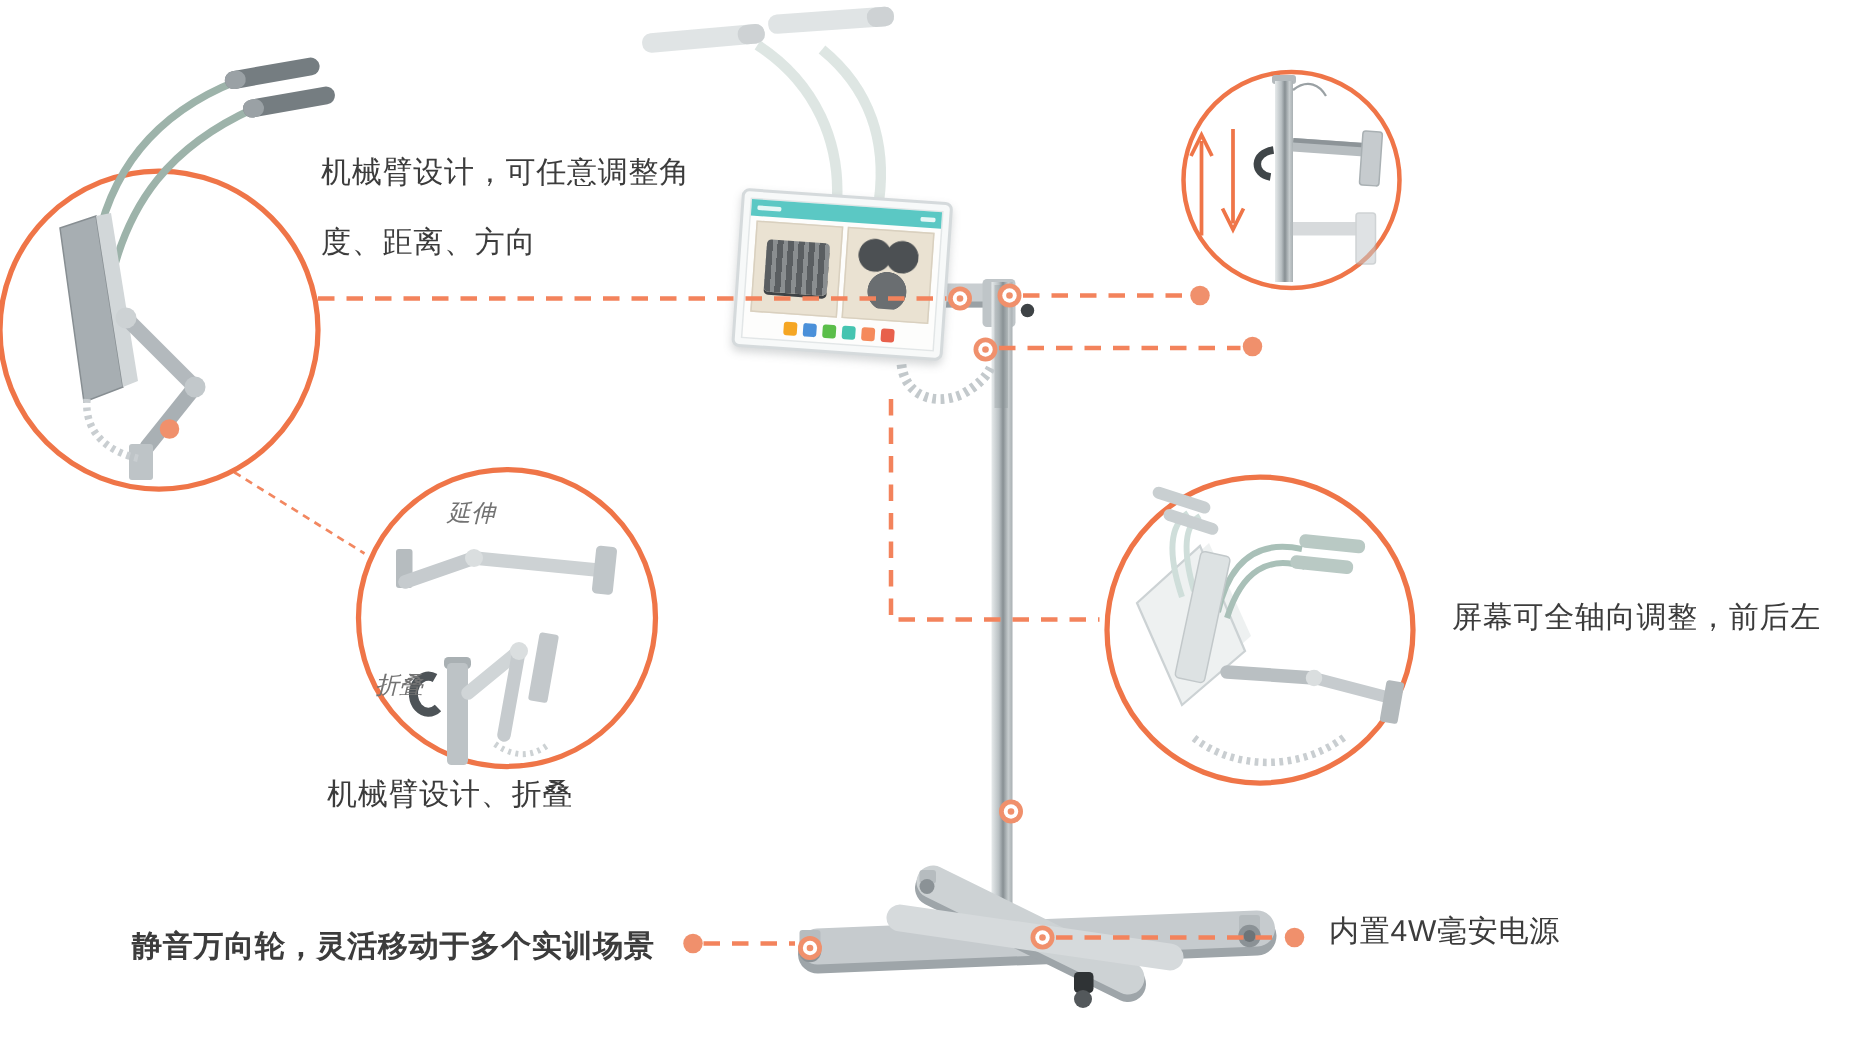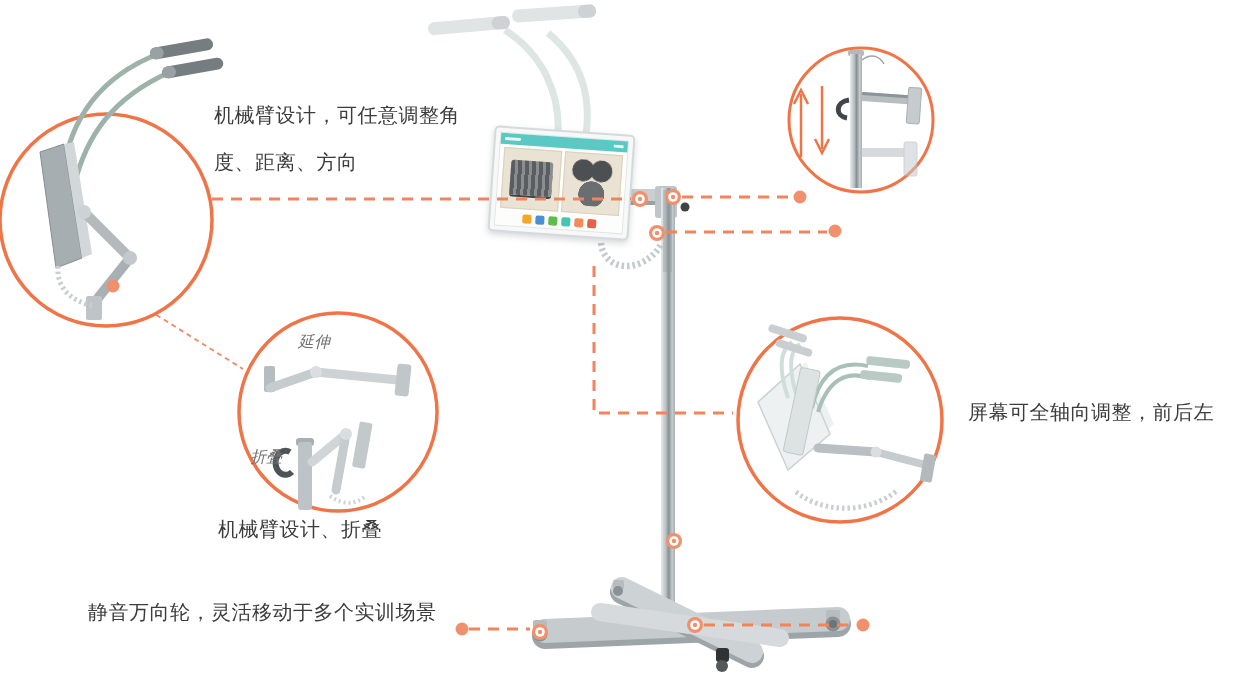--- a/index.html
+++ b/index.html
@@ -301,21 +301,24 @@
   </div>
 
   <div class="ann lh40" style="left:968px;top:392px;">
     <span class="ln">屏幕可全轴向调整，前后左</span>
   </div>
 
   <div class="ann" style="left:218px;top:516px;">
     <span class="ln">机械臂设计、折叠</span>
   </div>
 
-  <div class="ann" style="left:88px;top:599px;">
+  <div class="ann" style="left:88px;top:617px;font-weight:bold;">
     <span class="ln">静音万向轮，灵活移动于多个实训场景</span>
   </div>
 
+  <div class="ann" style="left:886px;top:607px;">
+    <span class="ln">内置4W毫安电源</span>
+  </div>
 
   <div class="callout-label" style="left:298px;top:332px;">延伸</div>
   <div class="callout-label" style="left:250px;top:400px;margin-top:47px;">折叠</div>
 
 </div>
 
 </body></html>

